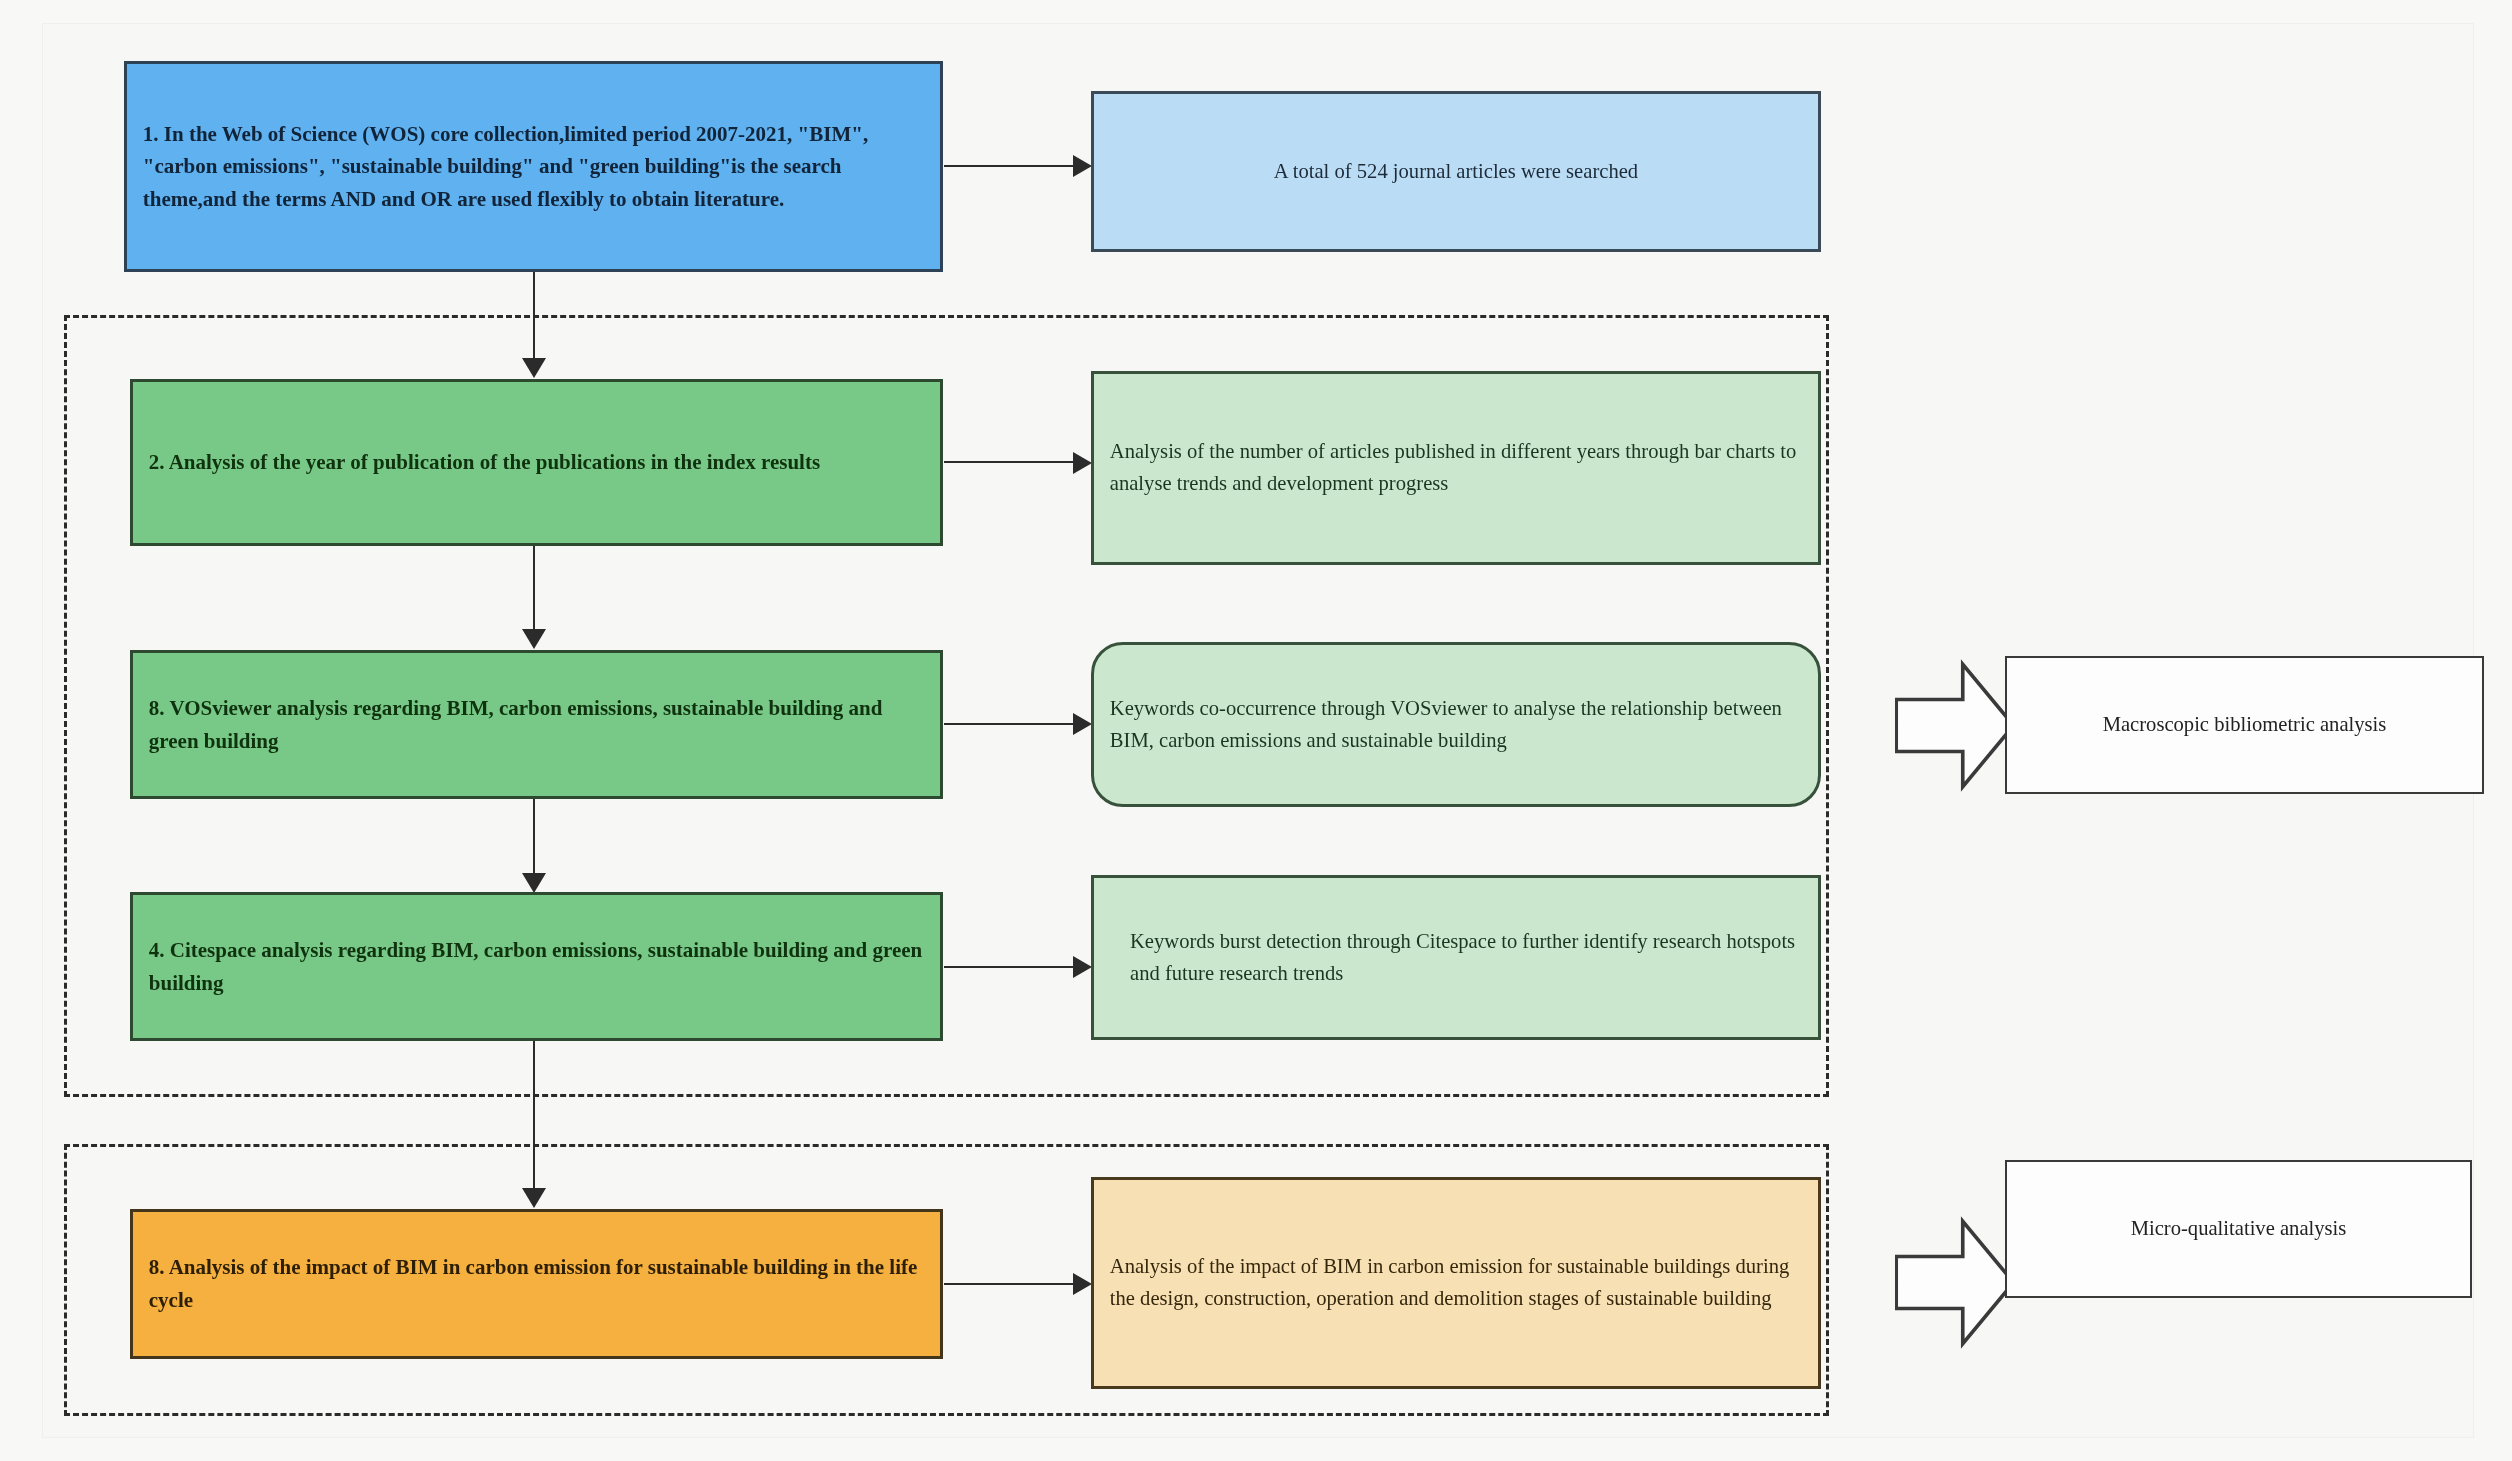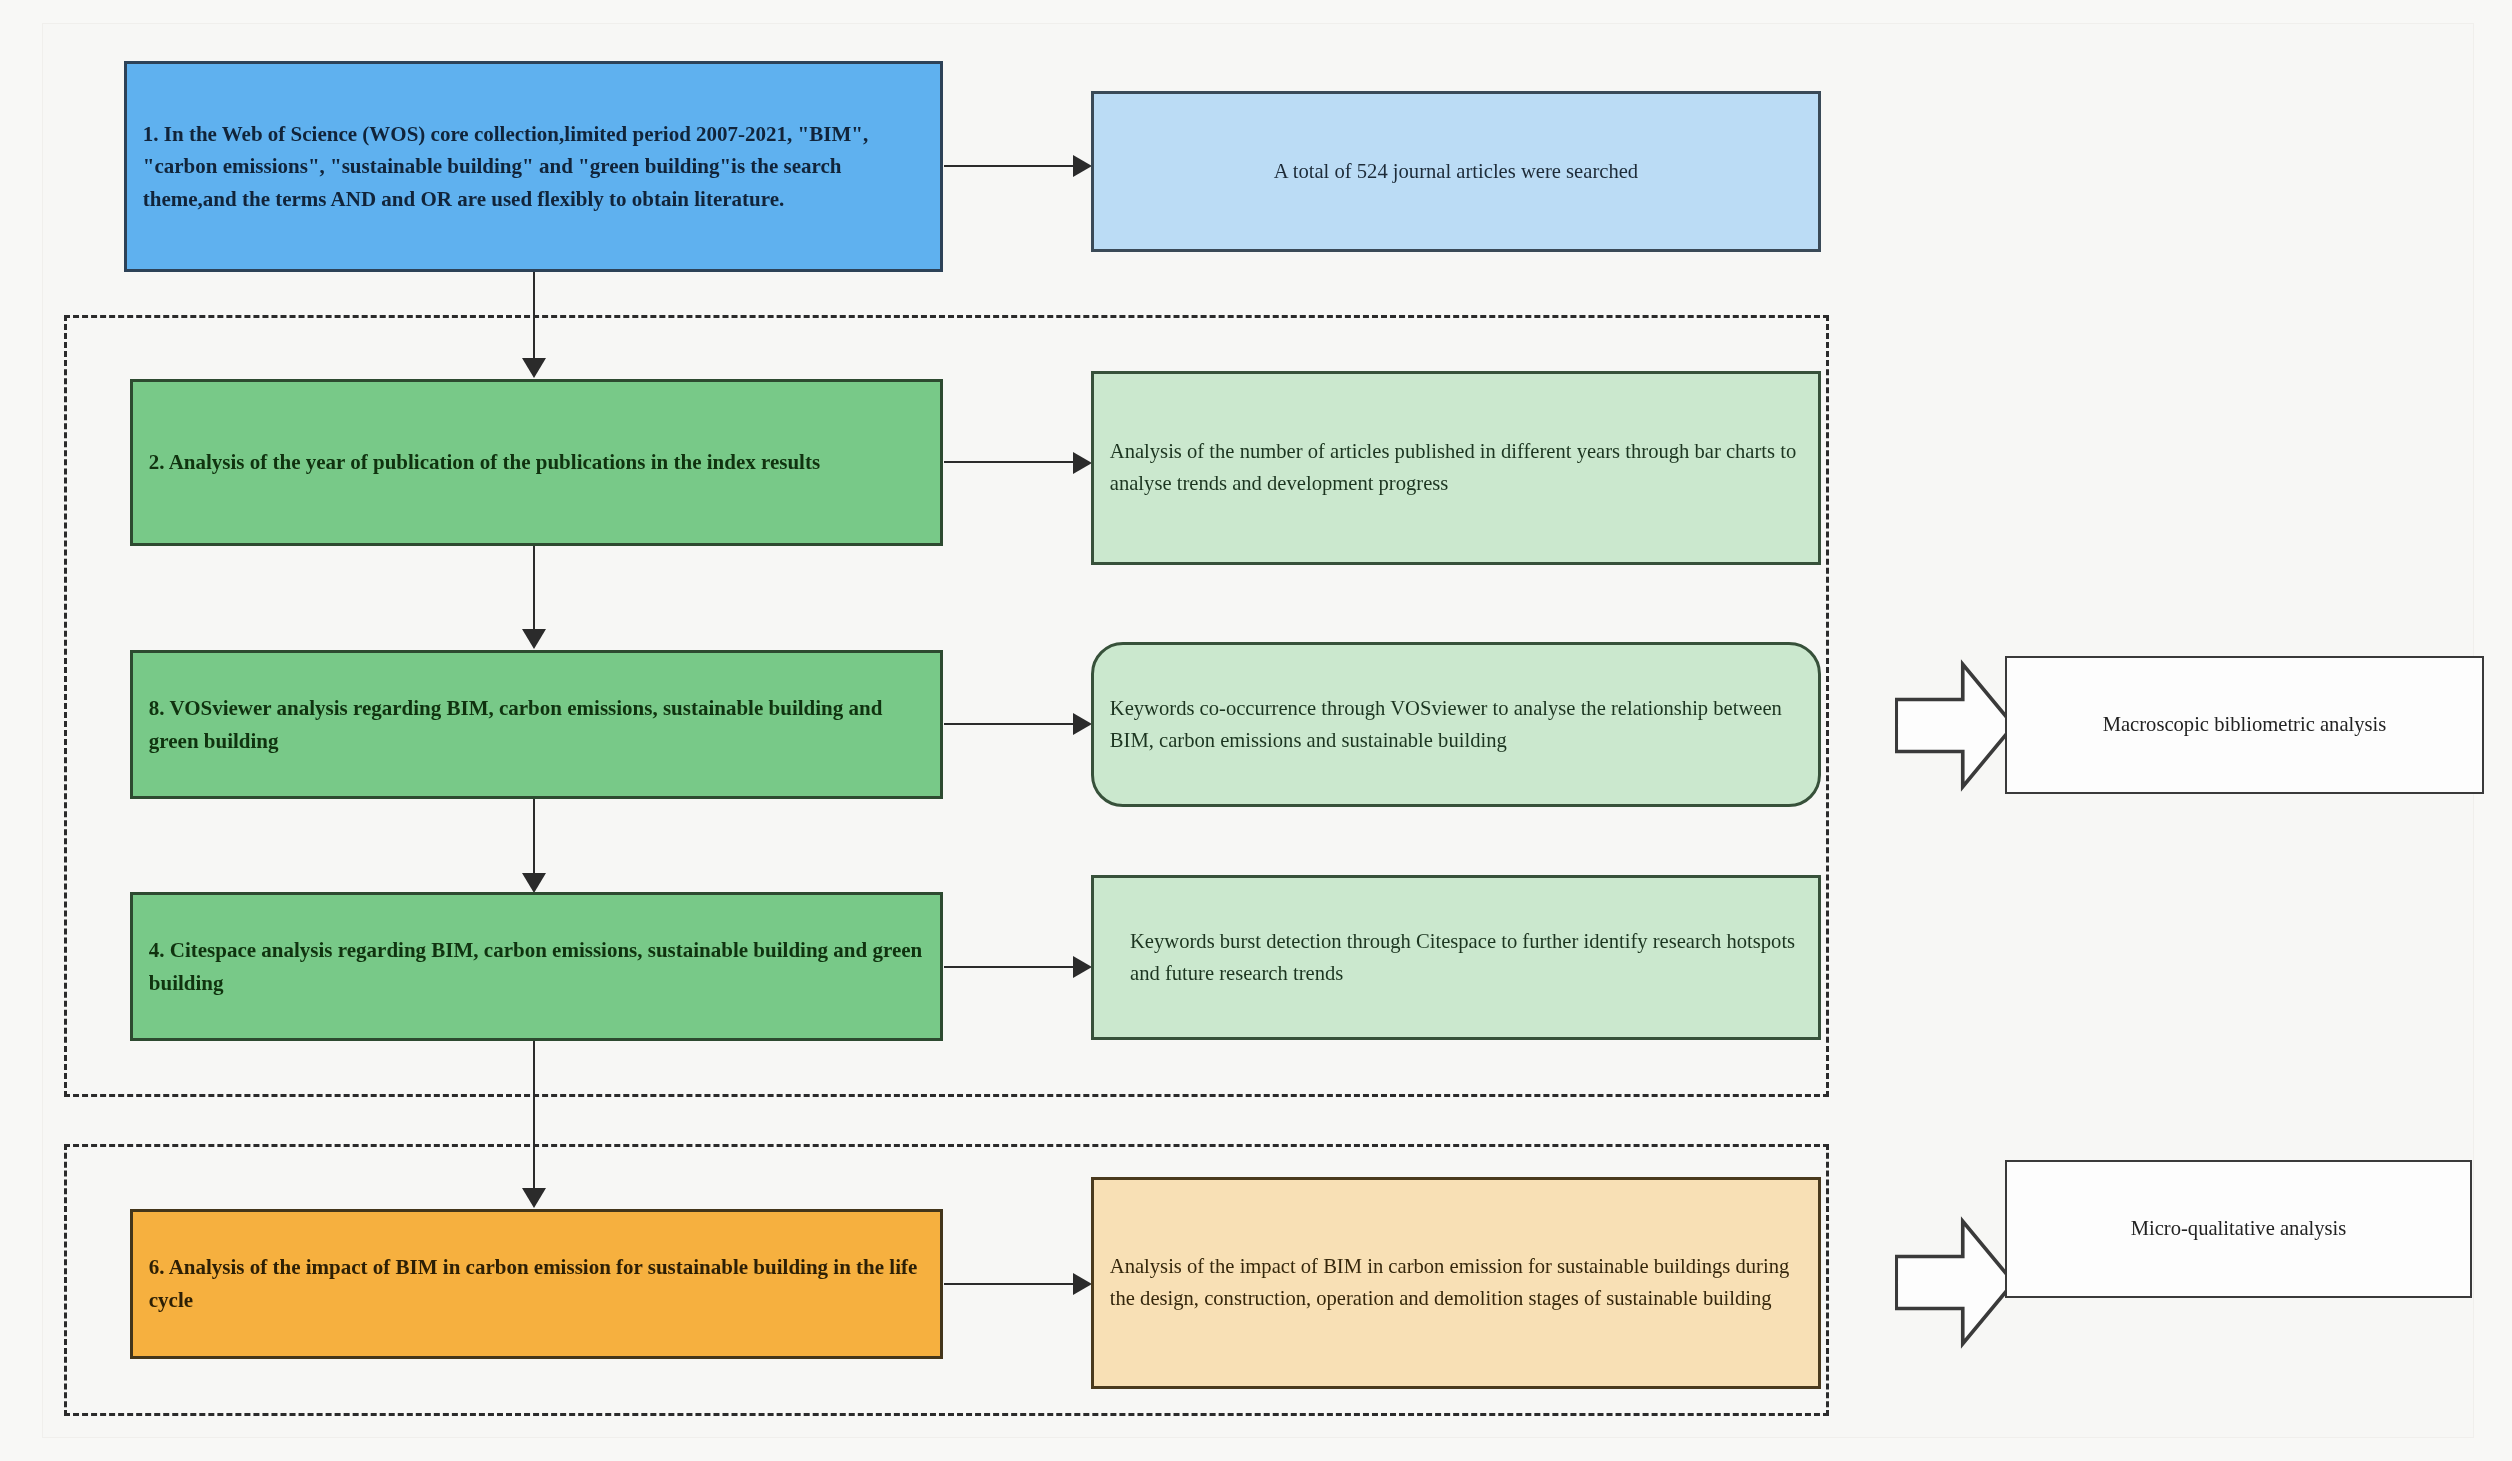--- a/index.html
+++ b/index.html
@@ -138,21 +138,21 @@
   <div class="arrowright" style="left:1073px;top:956px;"></div>
 
   <div class="box green-light pad-l" style="left:1091px;top:875px;width:730px;height:165px;padding-left:36px;">
     <span class="txt t-md">Keywords burst detection through Citespace to further identify research hotspots and future research trends</span>
   </div>
 
   <div class="vline" style="left:533px;top:1041px;height:148px;"></div>
   <div class="arrowdown" style="left:522px;top:1188px;"></div>
 
   <div class="box orange-dark pad-l" style="left:130px;top:1209px;width:813px;height:150px;">
-    <span class="txt b-bold t-lg">6. Analysis of the impact of BIM in carbon emission for sustainable building in the life cycle</span>
+    <span class="txt b-bold t-lg">8. Analysis of the impact of BIM in carbon emission for sustainable building in the life cycle</span>
   </div>
 
   <div class="hline" style="left:944px;top:1283px;width:131px;"></div>
   <div class="arrowright" style="left:1073px;top:1273px;"></div>
 
   <div class="box orange-light pad-l" style="left:1091px;top:1177px;width:730px;height:212px;">
     <span class="txt t-md">Analysis of the impact of BIM in carbon emission for sustainable buildings during the design, construction, operation and demolition stages of sustainable building</span>
   </div>
 
   <div class="blockarrow" style="left:1895px;top:1215px;">

